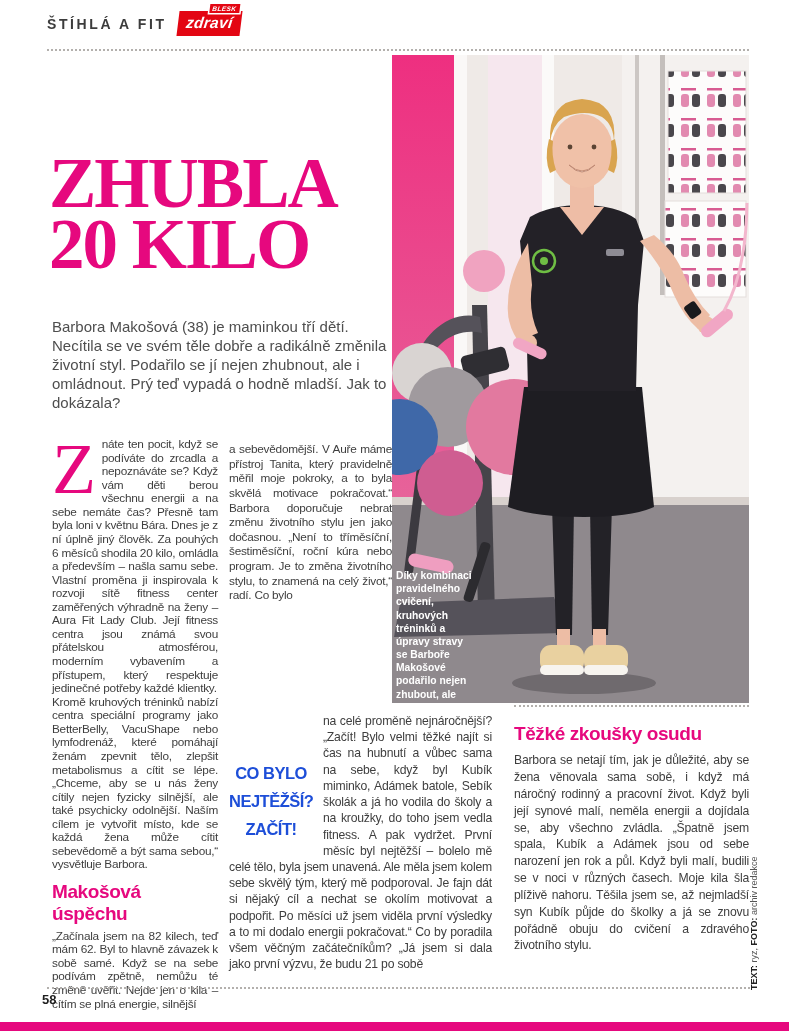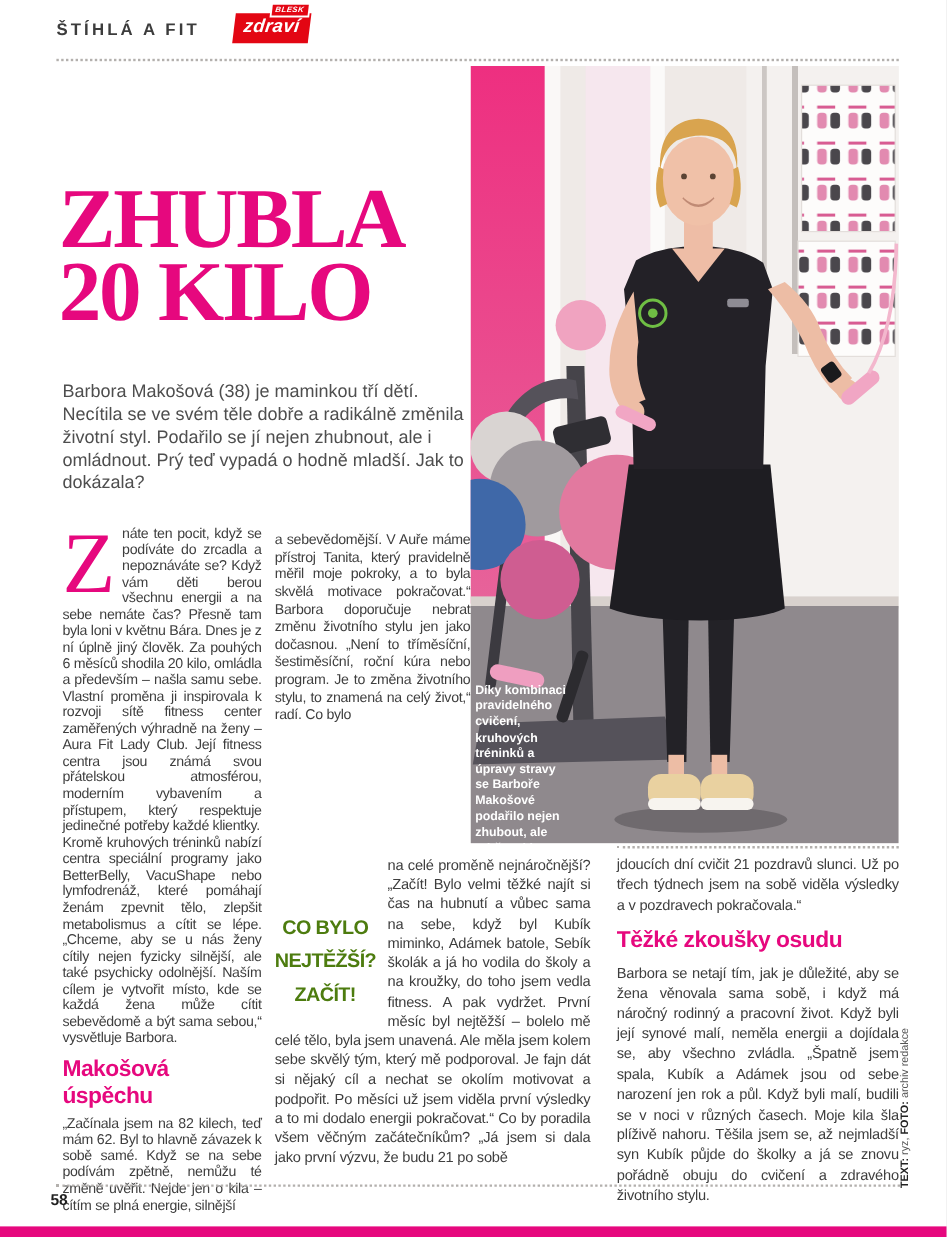--- a/index.html
+++ b/index.html
@@ -2,21 +2,21 @@
 <html lang="cs"><head>
 <meta charset="utf-8">
 <style>
   html,body{margin:0;padding:0;background:#d9d9d9;}
   .page{
     position:relative;width:789px;height:1031px;margin:0 auto;
     background:#ffffff;overflow:hidden;
     font-family:"Liberation Sans","DejaVu Sans",sans-serif;
   }
   
-  .masthead{position:absolute;left:47px;top:11px;display:flex;align-items:center;gap:28px;}
+  .masthead{position:absolute;left:47px;top:11px;display:flex;align-items:center;gap:11px;}
   .section-title{font-size:14px;font-weight:bold;letter-spacing:2.6px;color:#3c3c3c;}
   .logo{position:relative;background:#e30613;color:#fff;padding:3px 8px 4px 8px;
         transform:skewX(-7deg);}
   .logo-main{font-style:italic;font-weight:bold;font-size:15.5px;letter-spacing:0.3px;}
   .logo-chip{position:absolute;top:-7px;right:3px;background:#e30613;color:#fff;
         font-style:italic;font-weight:bold;font-size:6.5px;padding:1px 3px;
         box-shadow:0 0 0 1.5px #fff;letter-spacing:0.4px;}
   .rule{border-top:2px dotted #b3b0ad;height:0;}
   .rule-top{position:absolute;left:47px;top:49px;width:702px;}
   .rule-col3{position:absolute;left:514px;top:705px;width:235px;}
@@ -33,21 +33,21 @@
   .bodycol{position:absolute;color:#3e3e3e;text-align:justify;}
   .bodycol p{margin:0;}
   .col1{left:52px;top:438px;width:166px;font-size:11.8px;line-height:1.15;letter-spacing:-0.25px;}
   .col2a{left:229px;top:442px;width:163px;font-size:11.8px;line-height:1.24;letter-spacing:-0.25px;}
   .col2b{left:229px;top:713px;width:263px;font-size:12.2px;line-height:1.33;letter-spacing:-0.2px;}
   .col3{left:514px;top:712px;width:235px;font-size:12.2px;line-height:1.38;letter-spacing:-0.2px;}
   .dropcap{float:left;font-family:"Liberation Serif","DejaVu Serif",serif;
         font-size:72px;line-height:56px;color:#e6087e;margin:3px 6px 0 0;}
   .section-heading{color:#e6087e;font-size:19px;font-weight:bold;letter-spacing:-0.4px;
         margin:9px 0 5px 0;text-align:left;}
-  .pullquote{float:left;width:84px;margin:46px 10px 6px 0;color:#4d7c0f;font-weight:bold;
+  .pullquote{float:left;width:84px;margin:46px 10px 6px 0;color:#1d4ed8;font-weight:bold;
         font-size:16.5px;line-height:1.7;text-align:center;letter-spacing:-0.5px;}
   
   .photo{position:absolute;left:392px;top:55px;width:357px;height:648px;overflow:hidden;}
   .photo svg{display:block;}
   .photo-caption{position:absolute;left:396px;top:569px;width:80px;color:#ffffff;
         font-weight:bold;font-size:10.3px;line-height:1.28;}
   
   .page-number{position:absolute;left:42px;top:992px;font-size:13px;font-weight:bold;color:#1f1f1f;}
   .credits{position:absolute;left:749px;top:990px;transform:rotate(-90deg);
         transform-origin:0 0;white-space:nowrap;font-size:9px;color:#555;}
@@ -175,21 +175,20 @@
   <div class="bodycol col2a">
     <p>a sebevědomější. V Auře máme přístroj Tanita, který pravidelně měřil moje pokroky, a to byla skvělá motivace pokračovat.“ Barbora doporučuje nebrat změnu životního stylu jen jako dočasnou. „Není to tříměsíční, šestiměsíční, roční kúra nebo program. Je to změna životního stylu, to znamená na celý život,“ radí. Co bylo</p>
   </div>
 
   <div class="bodycol col2b">
     <div class="pullquote">CO BYLO NEJTĚŽŠÍ? ZAČÍT!</div>
     <p>na celé proměně nejnáročnější? „Začít! Bylo velmi těžké najít si čas na hubnutí a vůbec sama na sebe, když byl Kubík miminko, Adámek batole, Sebík školák a já ho vodila do školy a na kroužky, do toho jsem vedla fitness. A pak vydržet. První měsíc byl nejtěžší – bolelo mě celé tělo, byla jsem unavená. Ale měla jsem kolem sebe skvělý tým, který mě podporoval. Je fajn dát si nějaký cíl a nechat se okolím motivovat a podpořit. Po měsíci už jsem viděla první výsledky a to mi dodalo energii pokračovat.“ Co by poradila všem věčným začátečníkům? „Já jsem si dala jako první výzvu, že budu 21 po sobě</p>
   </div>
 
   <div class="bodycol col3">
-    <p>jdoucích dní cvičit 21 pozdravů slunci. Už po třech týdnech jsem na sobě viděla výsledky a v pozdravech pokračovala.“</p>
     <h2 class="section-heading">Těžké zkoušky osudu</h2>
     <p>Barbora se netají tím, jak je důležité, aby se žena věnovala sama sobě, i když má náročný rodinný a pracovní život. Když byli její synové malí, neměla energii a dojídala se, aby všechno zvládla. „Špatně jsem spala, Kubík a Adámek jsou od sebe narození jen rok a půl. Když byli malí, budili se v noci v různých časech. Moje kila šla plíživě nahoru. Těšila jsem se, až nejmladší syn Kubík půjde do školky a já se znovu pořádně obuju do cvičení a zdravého životního stylu.</p>
   </div>
 
   <div class="rule rule-bottom"></div>
   <div class="page-number">58</div>
   <div class="credits">
     <span class="lbl">TEXT:</span>
     <span>ryz,</span>
     <span class="lbl">FOTO:</span>

